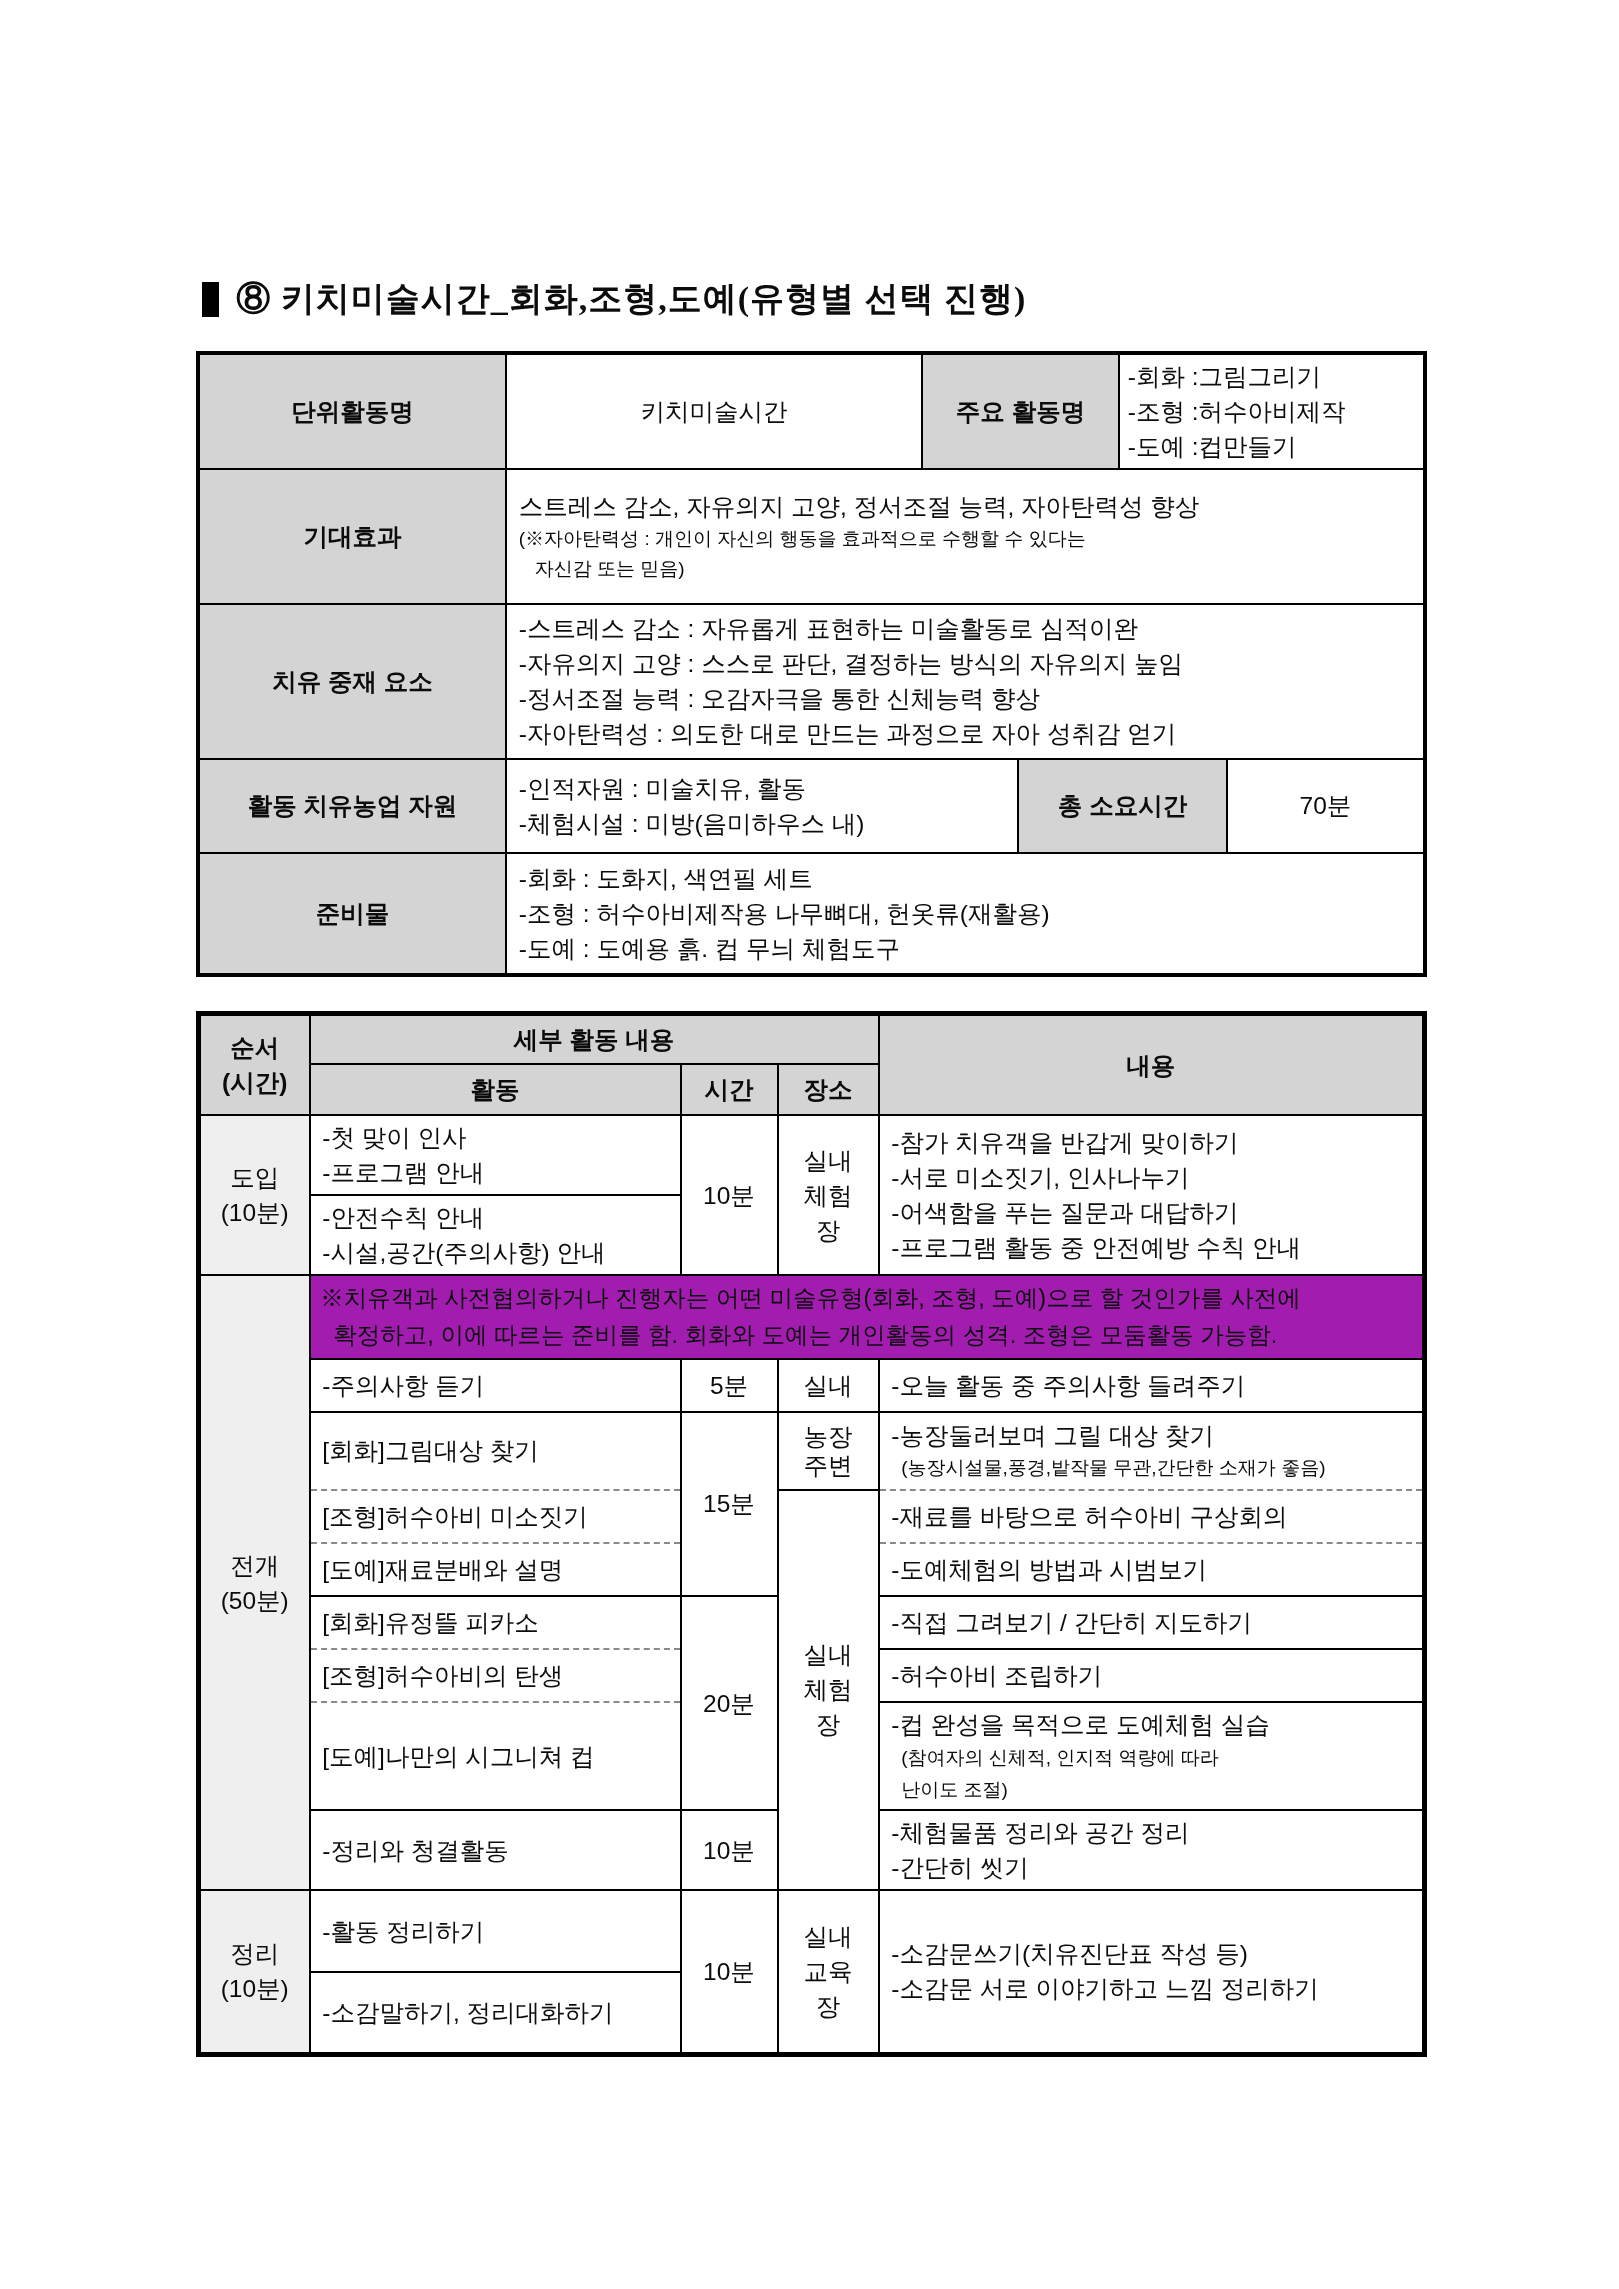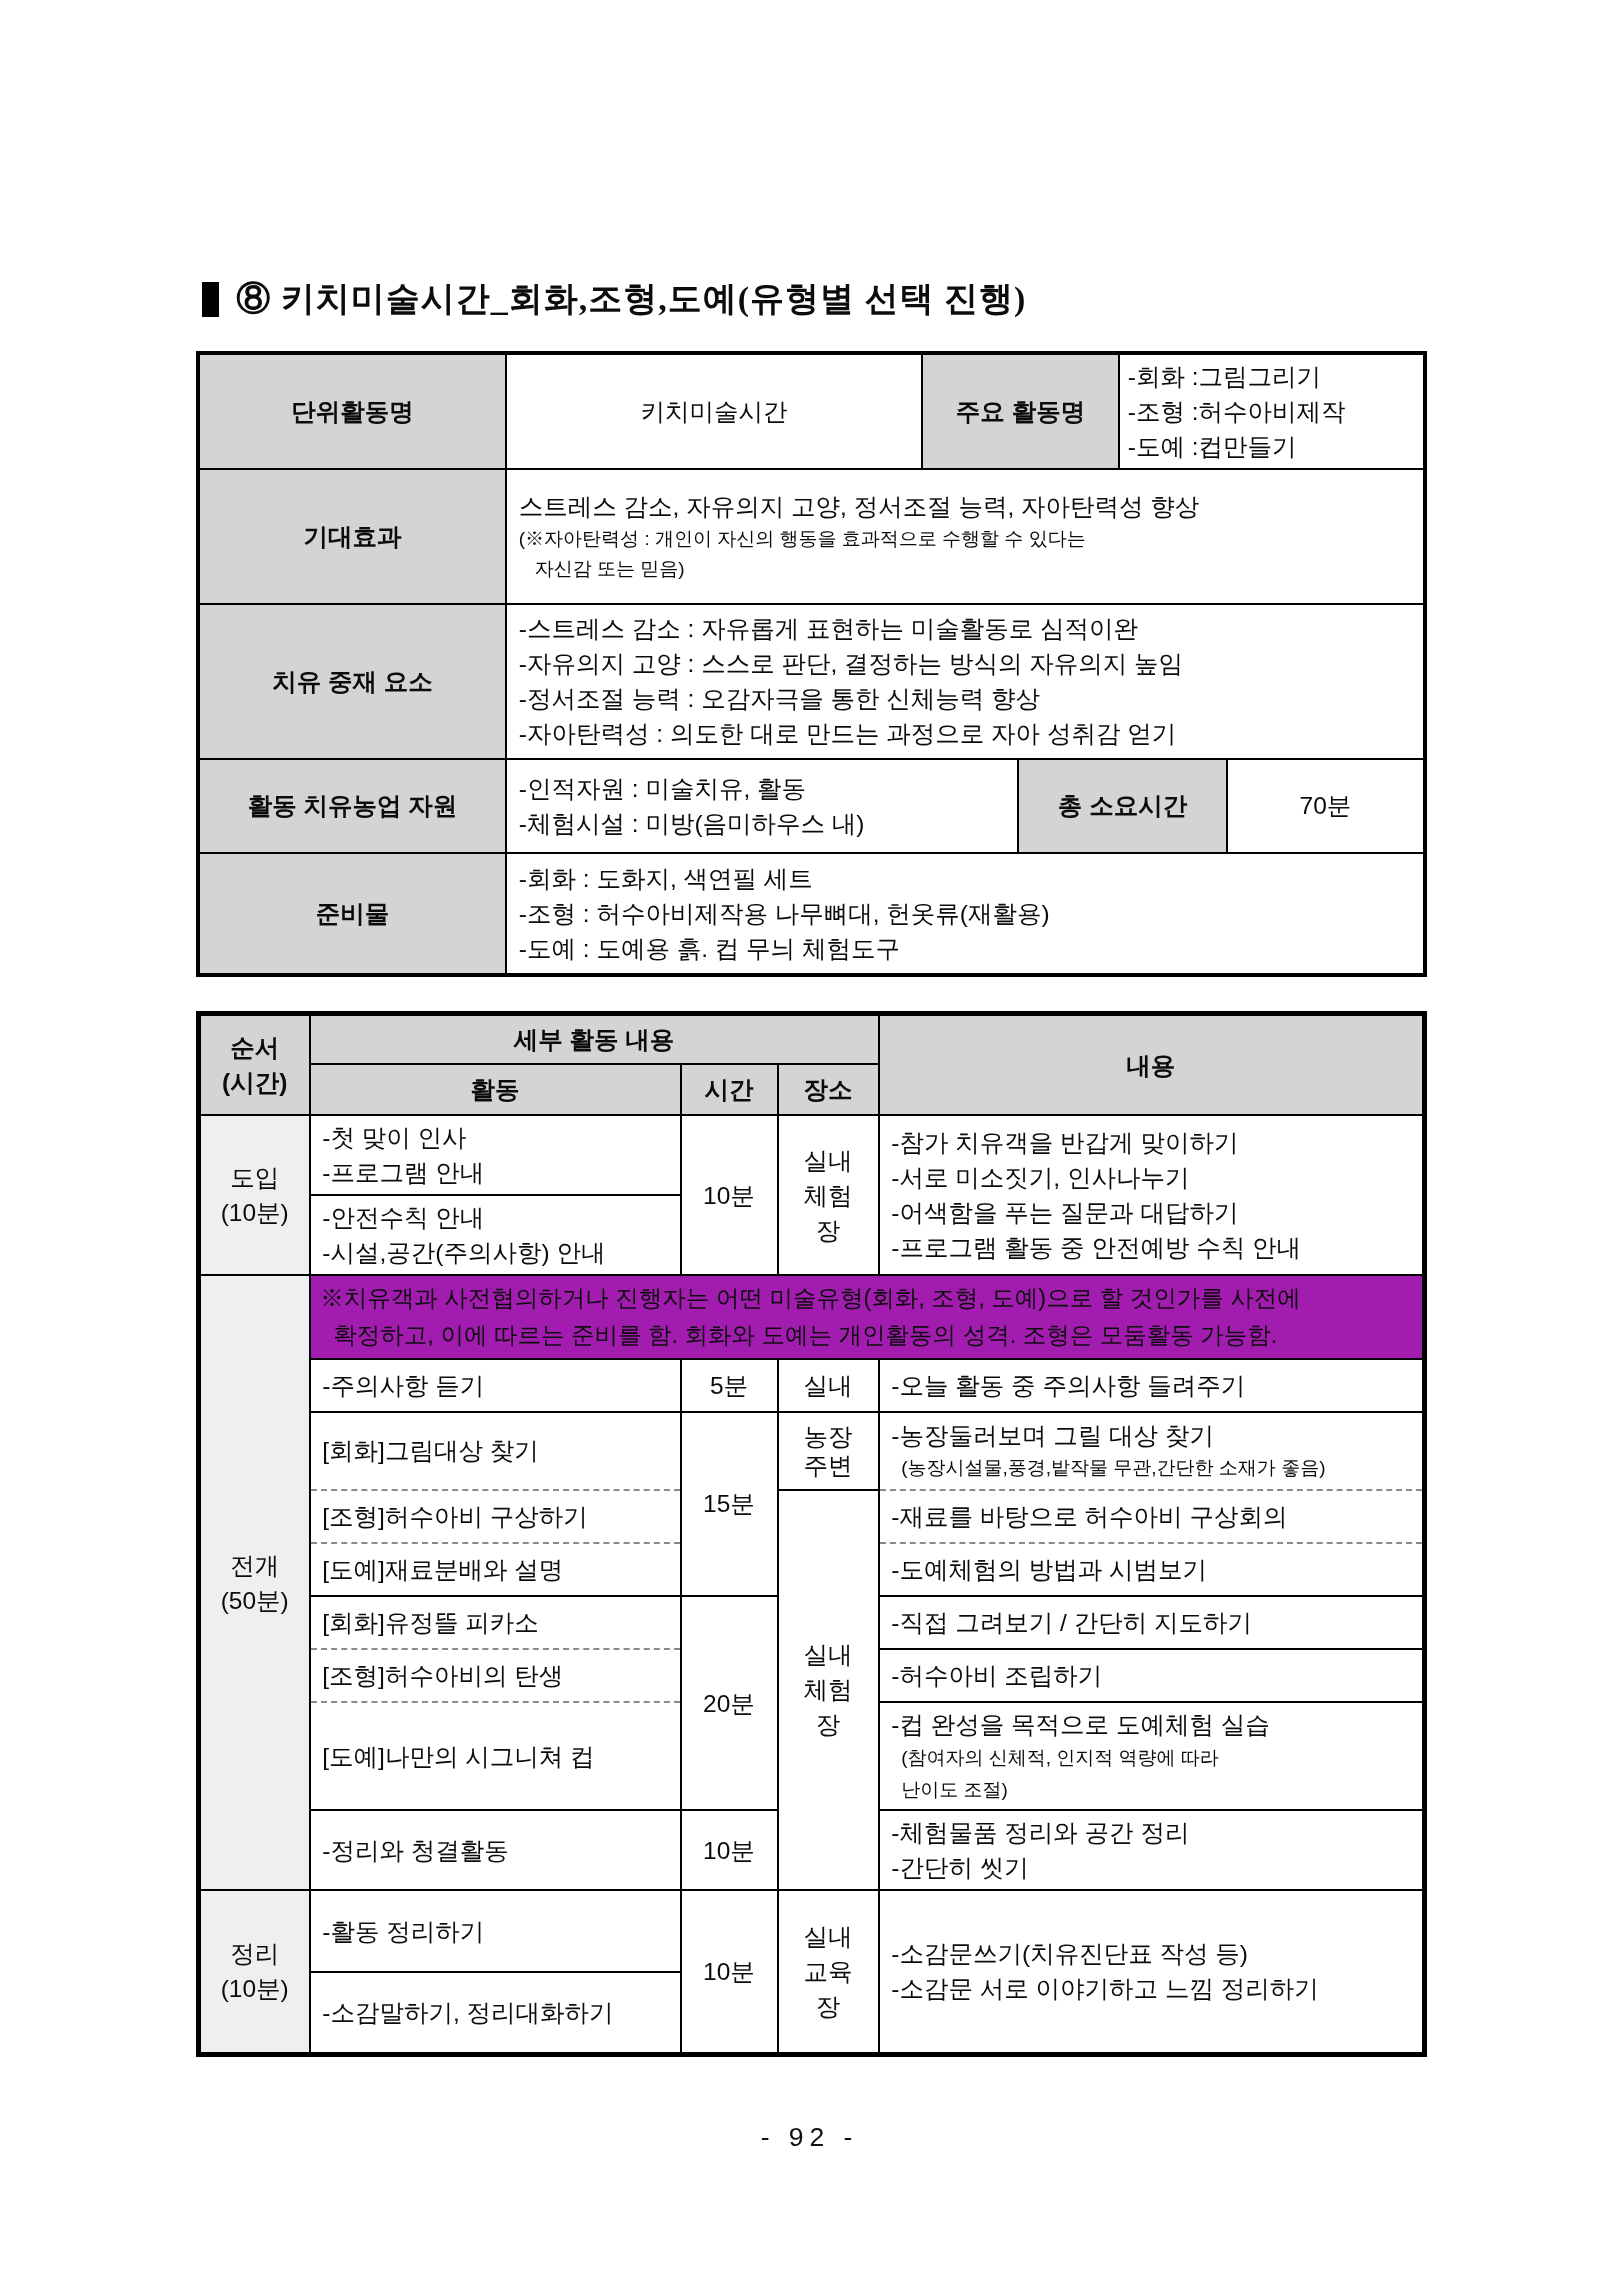--- a/index.html
+++ b/index.html
@@ -146,21 +146,21 @@
           <td class="dash-b">[회화]그림대상 찾기</td>
           <td class="ctr" rowspan="3">15분</td>
           <td class="ctr pre" style="line-height:29px">농장
 주변</td>
           <td class="dash-b">
             <div>-농장둘러보며 그릴 대상 찾기</div>
             <div class="small" style="padding-left:9.8px">(농장시설물,풍경,밭작물 무관,간단한 소재가 좋음)</div>
           </td>
         </tr>
         <tr style="height:53px">
-          <td class="dash-t dash-b">[조형]허수아비 구상하기</td>
+          <td class="dash-t dash-b">[조형]허수아비 미소짓기</td>
           <td class="ctr pre" rowspan="6">실내
 체험
 장</td>
           <td class="dash-t dash-b">-재료를 바탕으로 허수아비 구상회의</td>
         </tr>
         <tr style="height:53px">
           <td class="dash-t">[도예]재료분배와 설명</td>
           <td class="dash-t">-도예체험의 방법과 시범보기</td>
         </tr>
         <tr style="height:53px">
@@ -198,15 +198,14 @@
           <td class="pre" rowspan="2">-소감문쓰기(치유진단표 작성 등)
 -소감문 서로 이야기하고 느낌 정리하기</td>
         </tr>
         <tr style="height:82px">
           <td>-소감말하기, 정리대화하기</td>
         </tr>
       </tbody>
     </table>
   </div>
 
-  <div class="footer">- 92 -</div>
 </div>
 
 
 </body></html>

